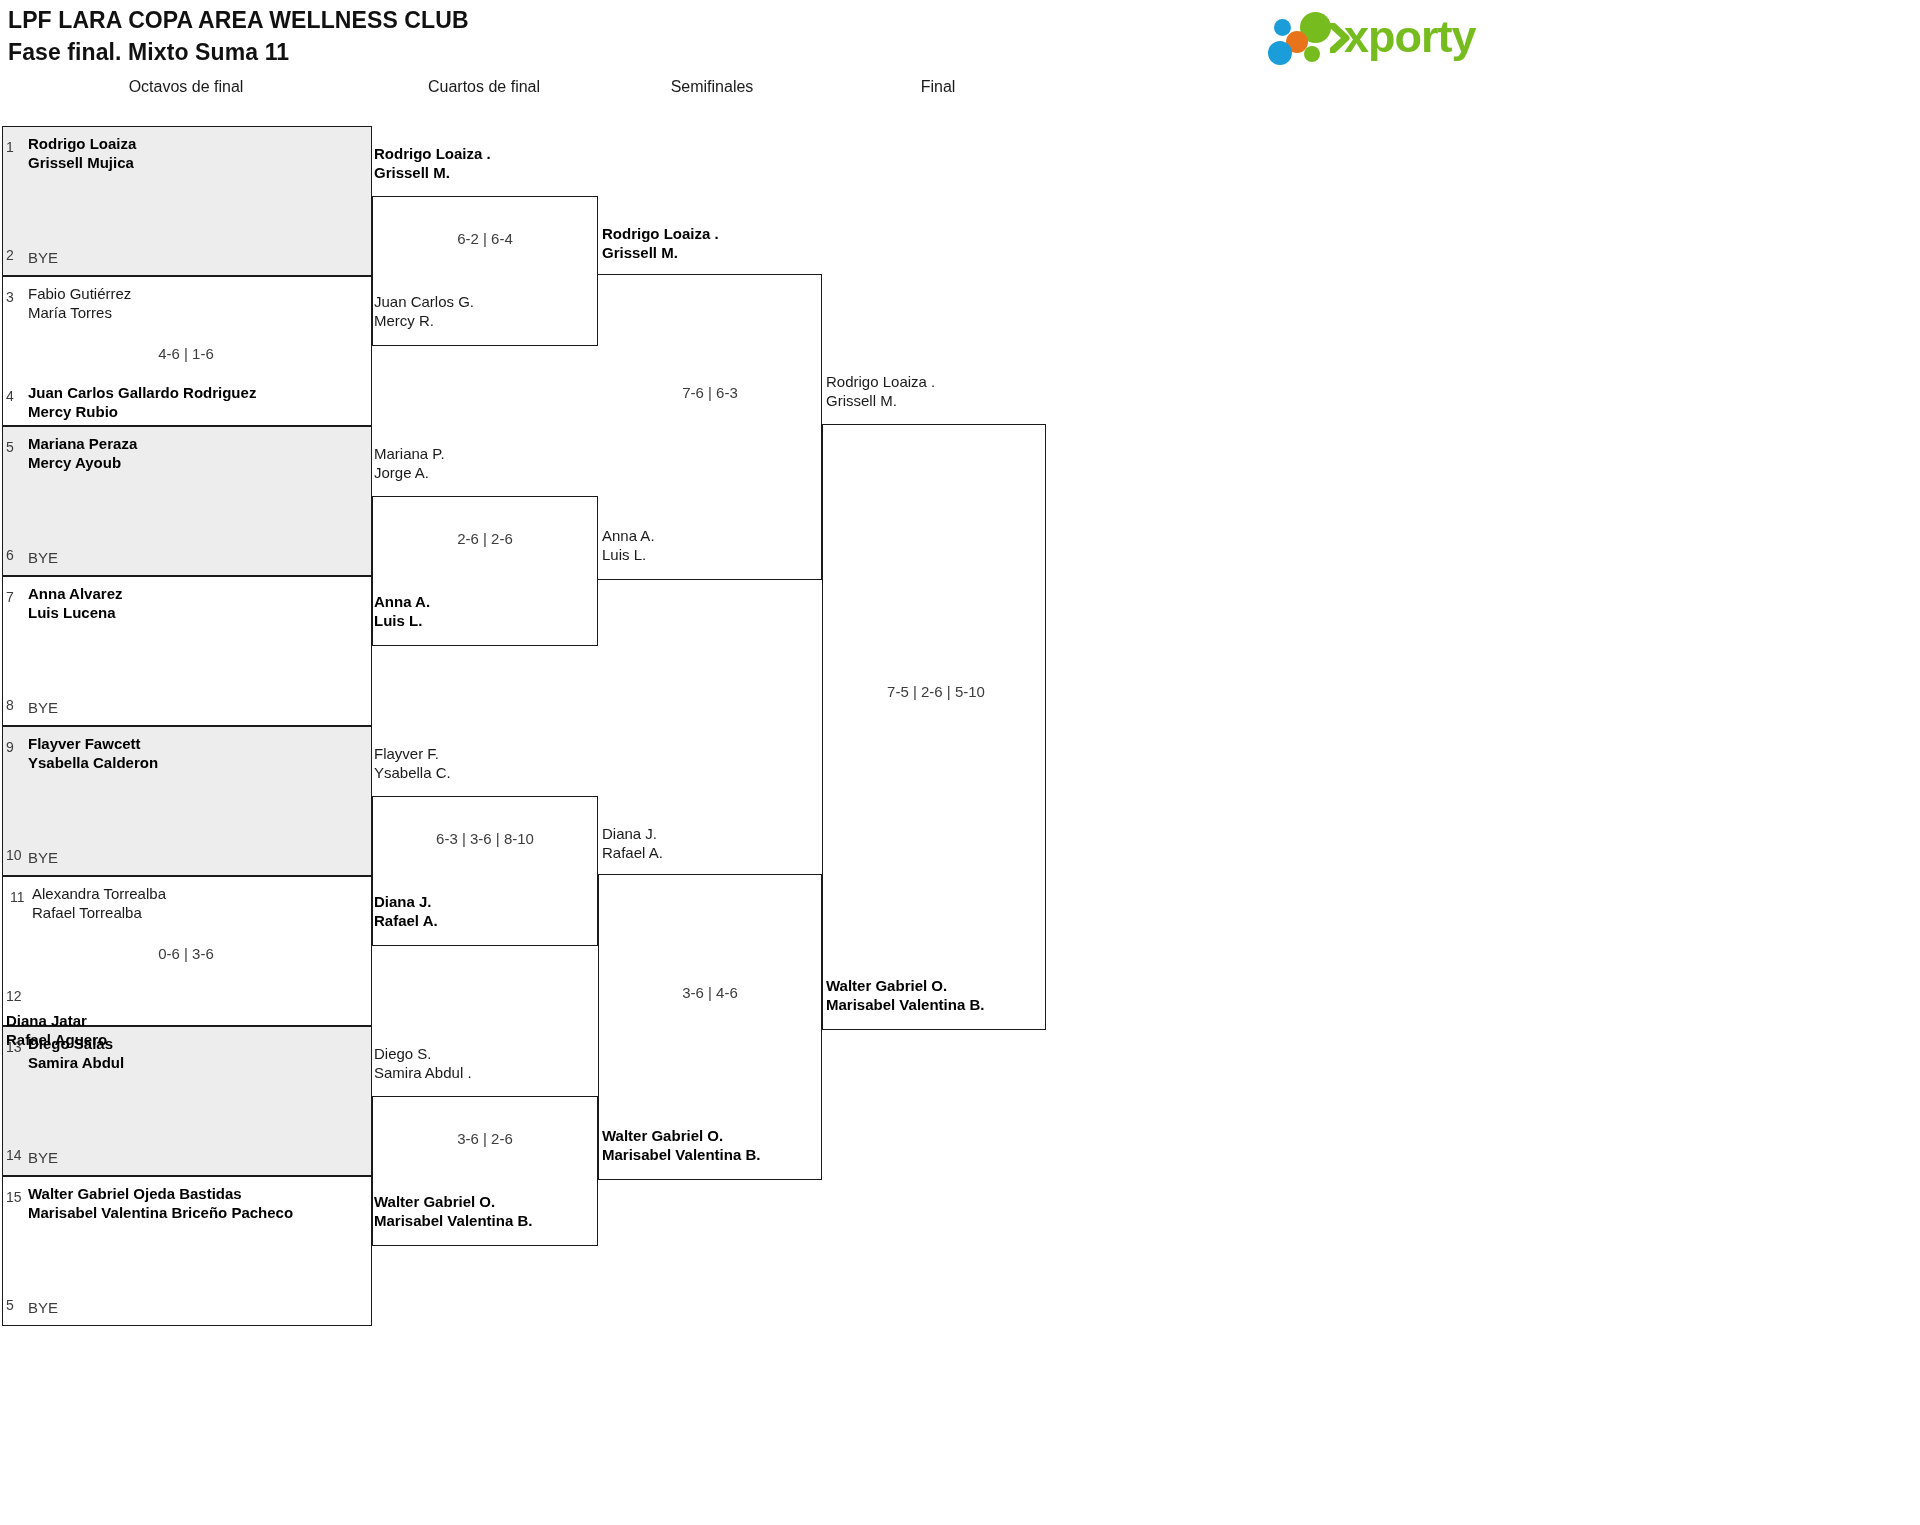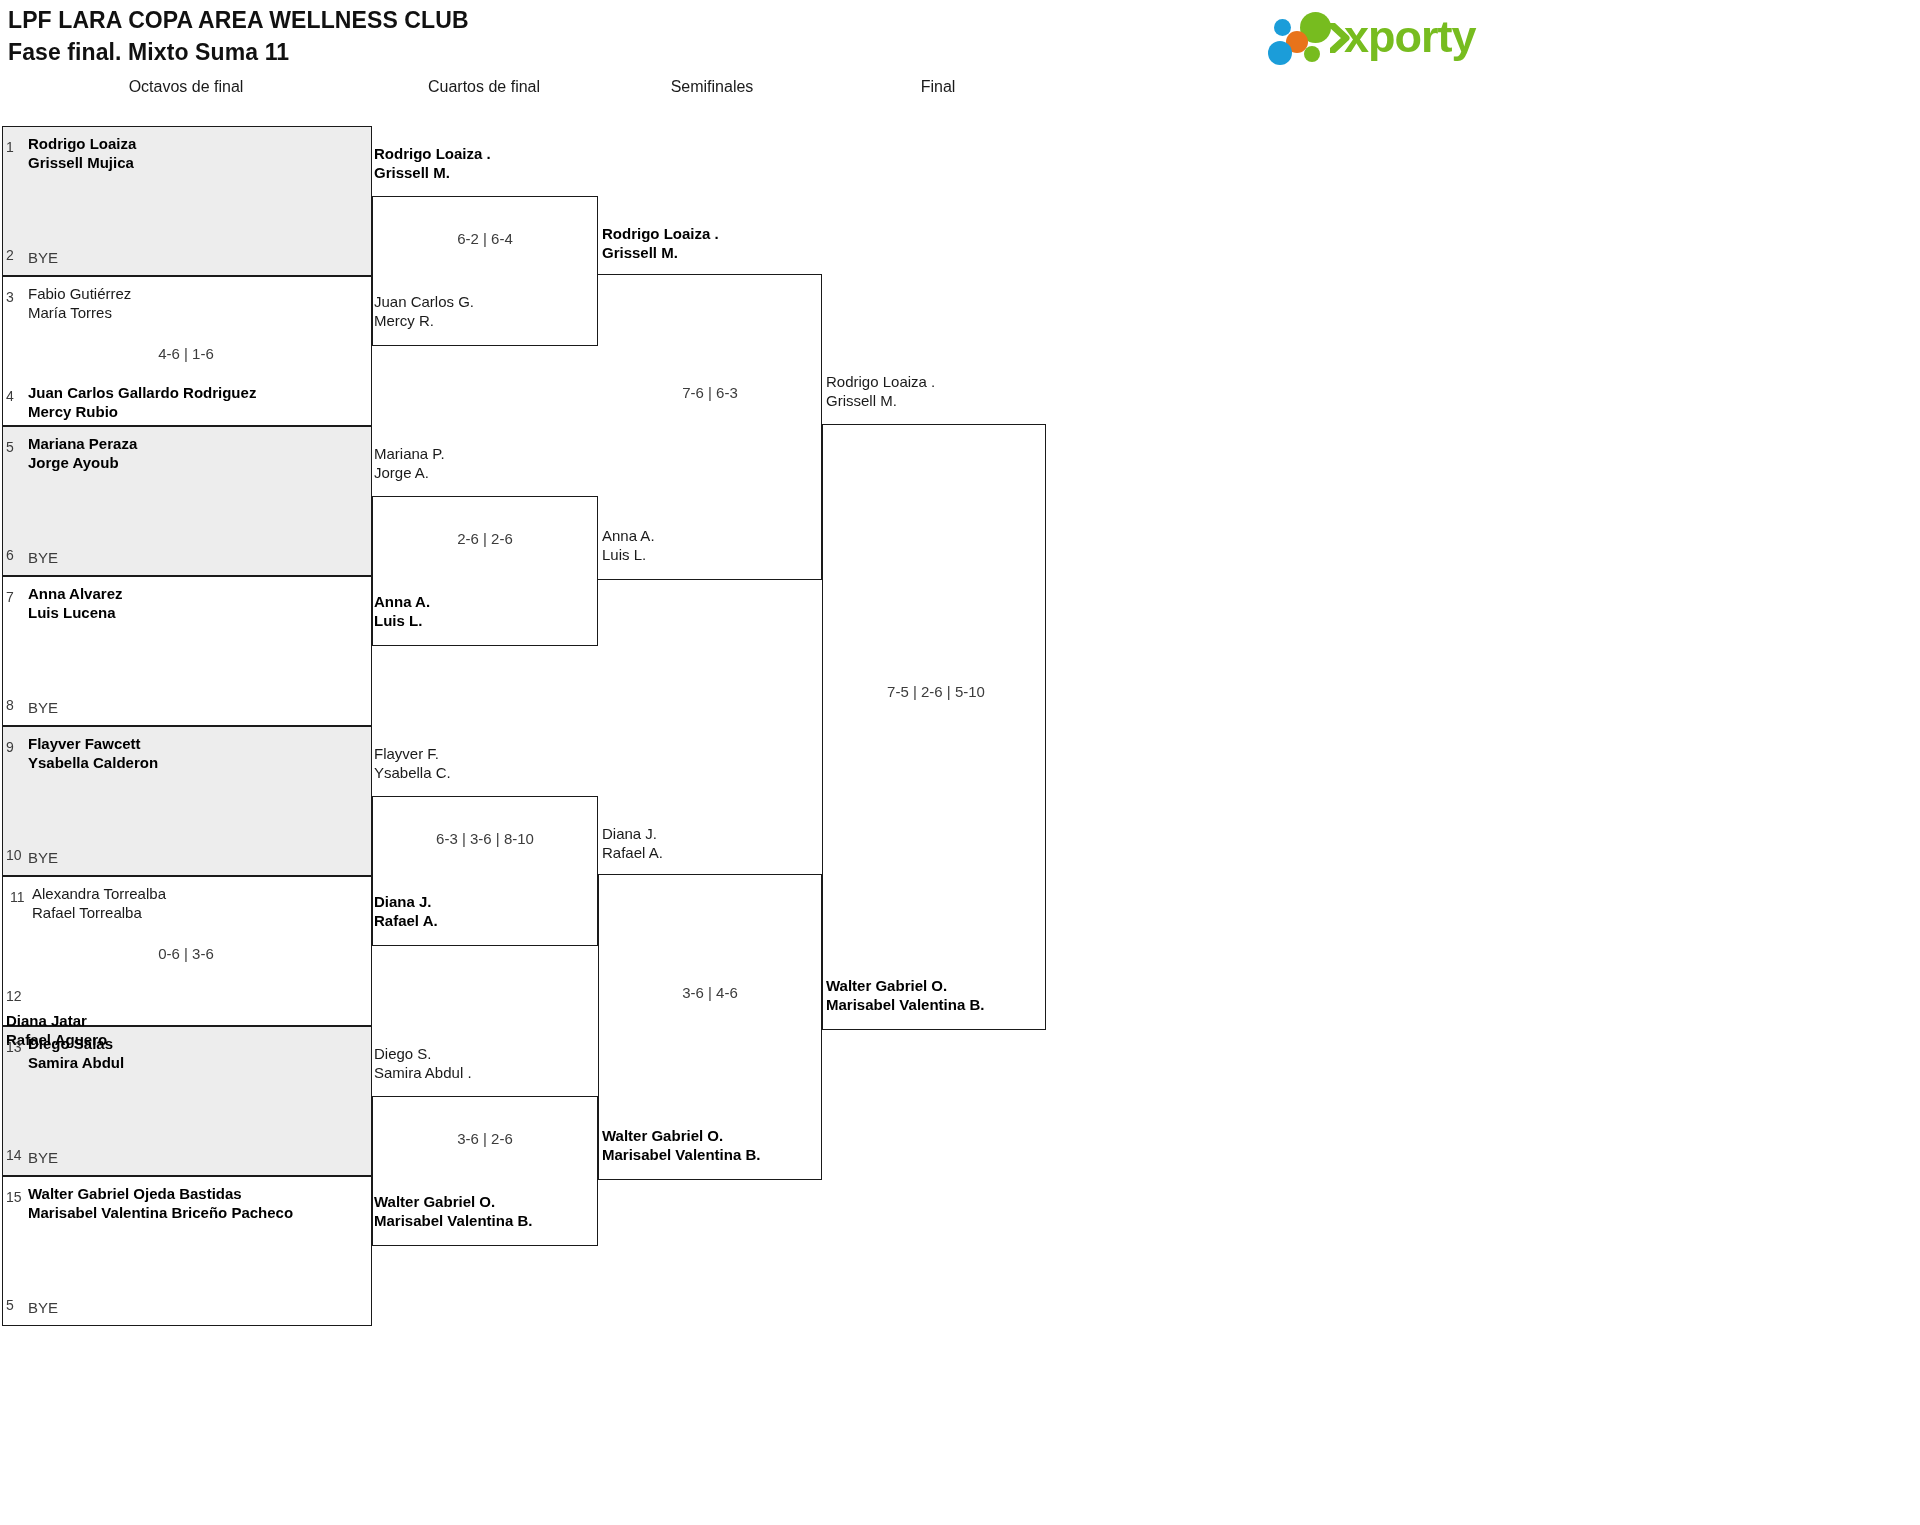--- a/index.html
+++ b/index.html
@@ -230,21 +230,21 @@
     <span class="seed-names winner">
       <span>Juan Carlos Gallardo Rodriguez</span><br>
       <span>Mercy Rubio</span>
     </span>
   </div>
 
   <div class="seed-row" style="top:434px;">
     <span class="seed-num">5</span>
     <span class="seed-names winner">
       <span>Mariana Peraza</span><br>
-      <span>Jorge Ayoub</span>
+      <span>Mercy Ayoub</span>
     </span>
   </div>
   <div class="seed-row bye-row" style="top:548px;">
     <span class="seed-num">6</span>
     <span class="seed-names bye">BYE</span>
   </div>
 
   <div class="seed-row" style="top:584px;">
     <span class="seed-num">7</span>
     <span class="seed-names winner">

